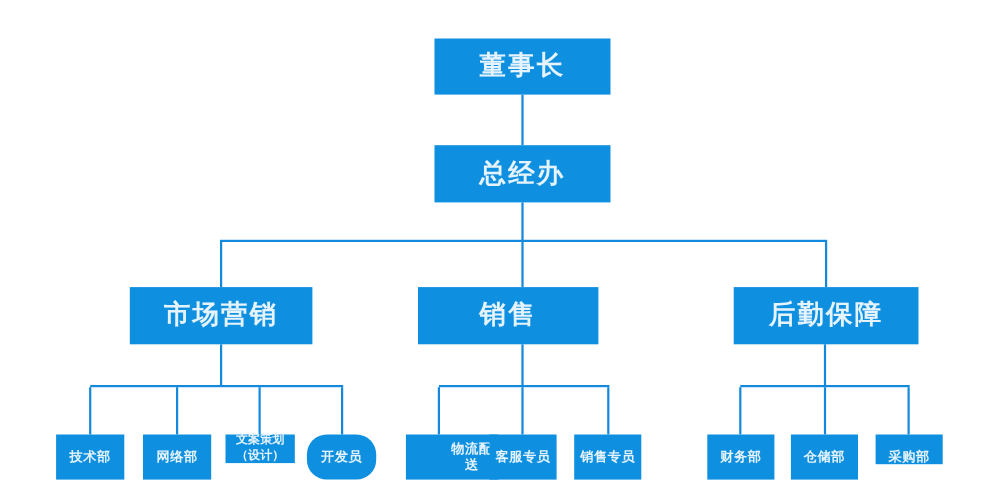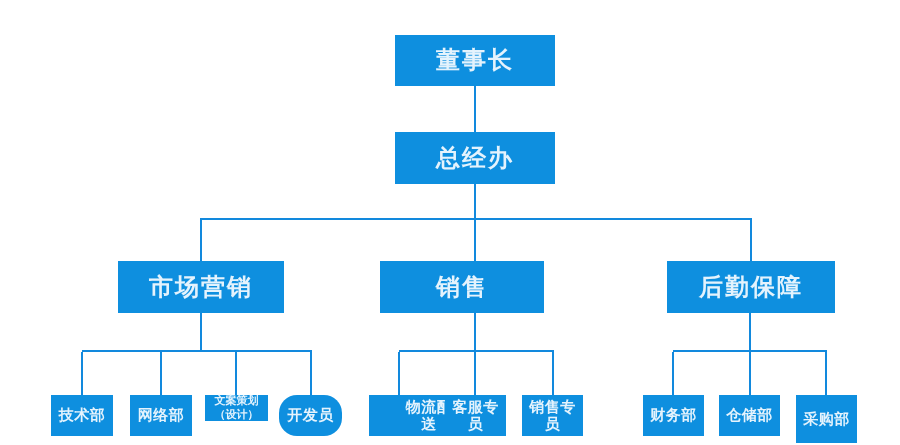--- a/index.html
+++ b/index.html
@@ -28,42 +28,42 @@
     display:flex;
     flex-direction:column;
     align-items:center;
     justify-content:center;
     font-weight:bold;
     text-align:center;
     box-sizing:border-box;
     line-height:1.1;
   }
   .lvl-big{ font-size:24px; letter-spacing:2px; }
-  .lvl-small{ font-size:15px; letter-spacing:0.5px; }
+  .lvl-small{ font-size:12px; letter-spacing:0.5px; }
   .lvl-tiny{ font-size:11px; letter-spacing:0; line-height:1.25; }
   .cline{
     position:absolute;
     background:var(--line);
   }
   
   #n-chairman   { left:395px; top:23px;  width:160px; height:51px; }
   #n-gm         { left:395px; top:120px; width:160px; height:52px; }
   #n-marketing  { left:118px; top:249px; width:166px; height:52px; }
   #n-sales      { left:380px; top:249px; width:164px; height:52px; }
   #n-logistics  { left:667px; top:249px; width:168px; height:52px; }
   #n-tech       { left:51px;  top:383px; width:62px;  height:41px; }
   #n-network    { left:130px; top:383px; width:62px;  height:41px; }
   #n-copy       { left:205px; top:383px; width:63px;  height:26px; }
   #n-dev        { left:279px; top:383px; width:63px;  height:41px;border-radius:18px; }
   #n-delivery   { left:369px; top:383px; width:84px;  height:41px;padding-left:36px; }
   #n-cs         { left:445px; top:383px; width:61px;  height:41px; }
   #n-salesspec  { left:522px; top:383px; width:61px;  height:41px; }
   #n-finance    { left:643px; top:383px; width:61px;  height:41px; }
   #n-warehouse  { left:719px; top:383px; width:61px;  height:41px; }
-  #n-purchasing { left:796px; top:383px; width:61px;  height:48px; }
+  #n-purchasing { left:796px; top:383px; width:61px;  height:27px;justify-content:flex-end; }
 </style>
 </head>
 <body>
 
 <div class="stage">
 
   <div class="cline" style="left:474px; top:74px;  width:2px;   height:46px;"></div>
   <div class="cline" style="left:474px; top:172px; width:2px;   height:36px;"></div>
   <div class="cline" style="left:200px; top:206px; width:552px; height:2px;"></div>
   <div class="cline" style="left:200px; top:208px; width:2px;   height:41px;"></div>

